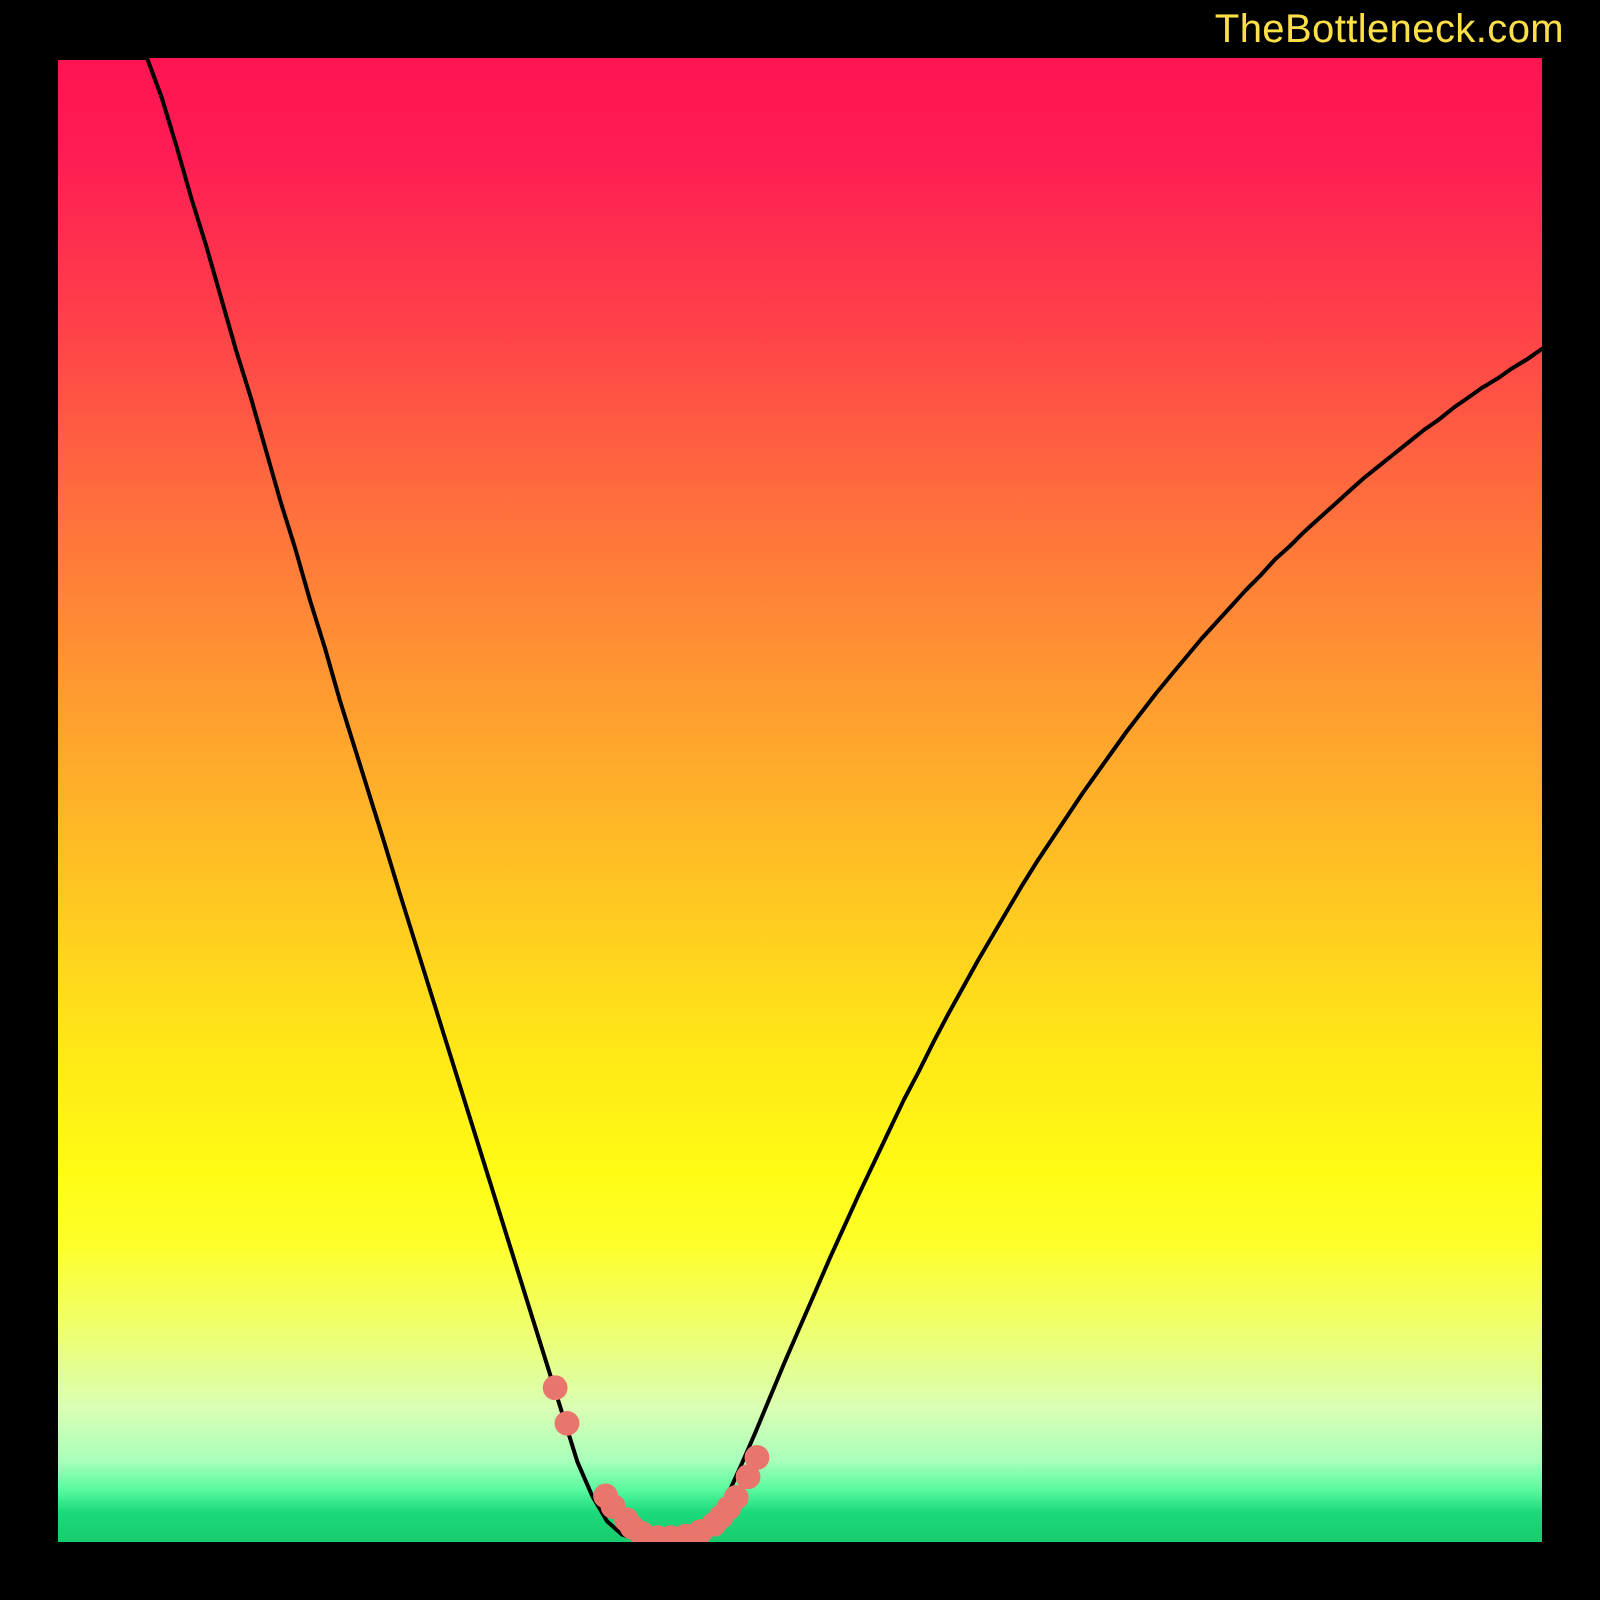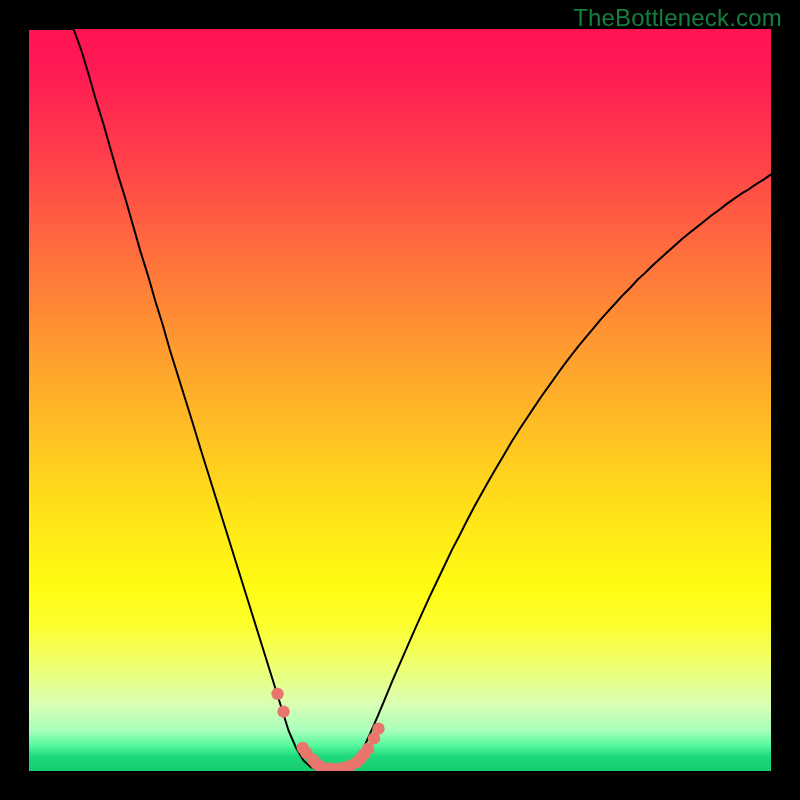--- a/index.html
+++ b/index.html
@@ -14,22 +14,22 @@
   .frame {
     position: relative;
     width: 800px;
     height: 800px;
     background: #000000;
   }
   .watermark {
     position: absolute;
     top: 4px;
     right: 18px;
-    color: #15803d;
-    font-size: 24px;
+    color: #fde047;
+    font-size: 20px;
     font-weight: 500;
     letter-spacing: 0.2px;
     z-index: 10;
     text-align: right;
   }
   .plot-area {
     position: absolute;
     left: 29px;
     top: 29px;
     width: 742px;

